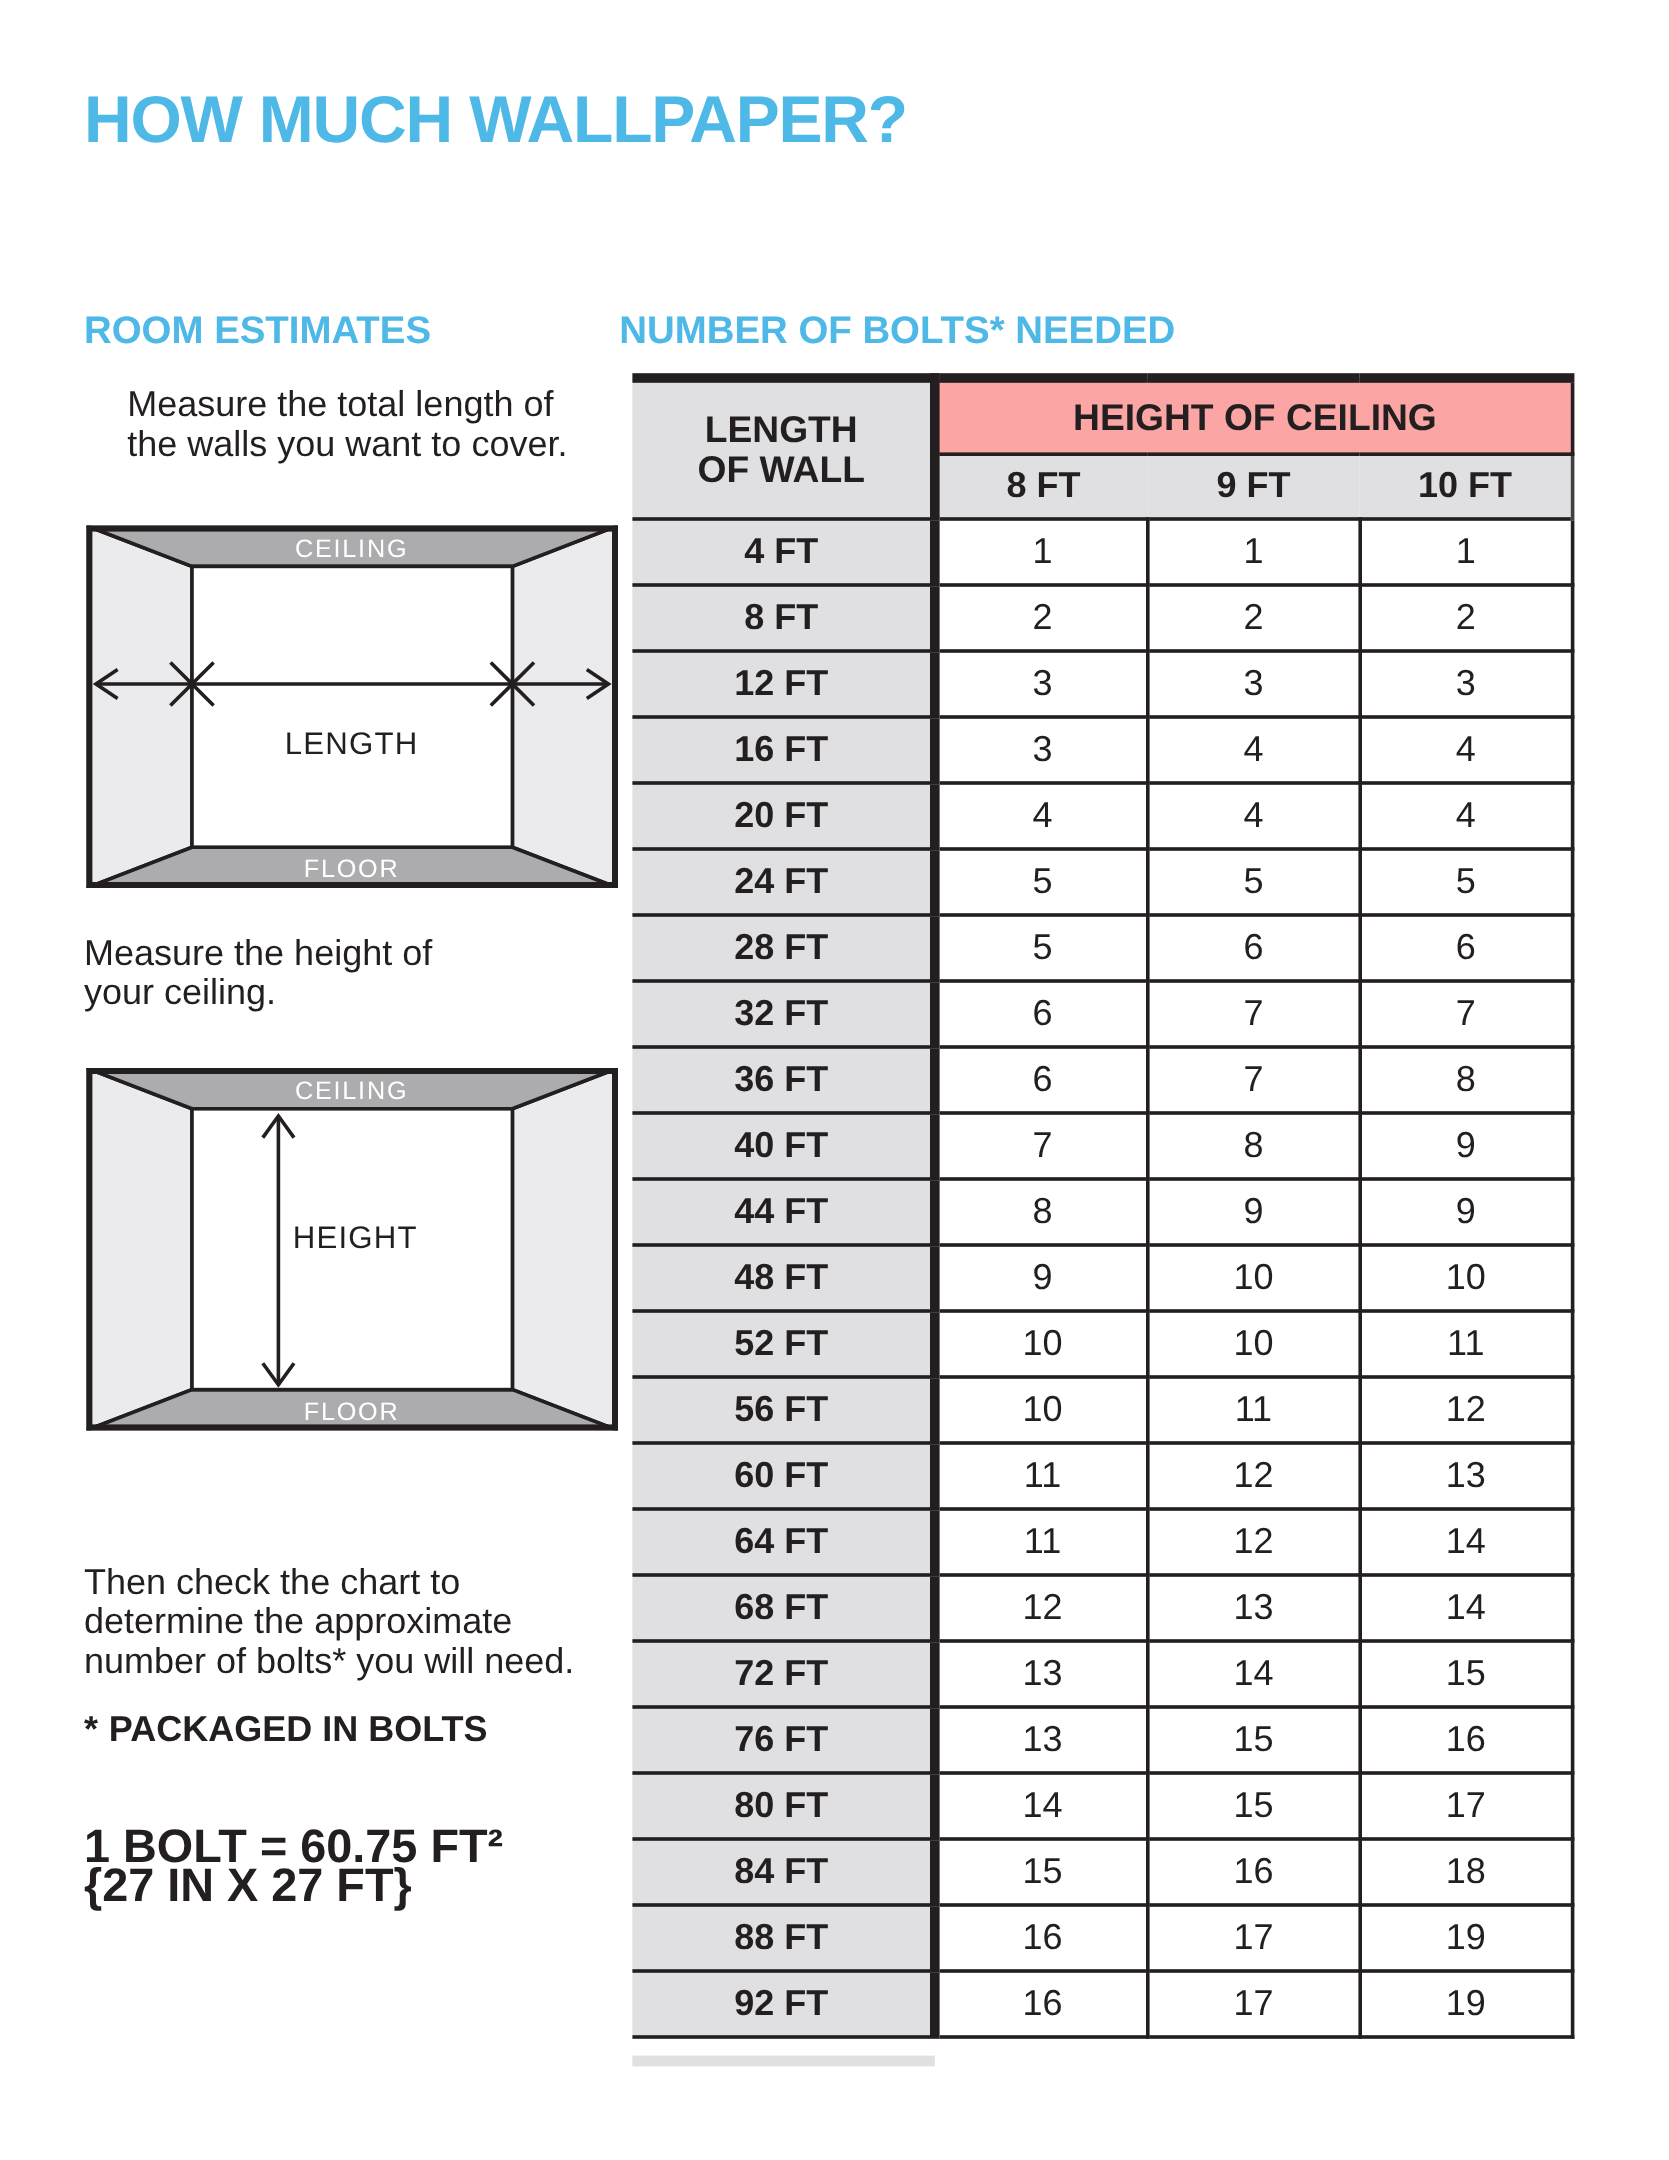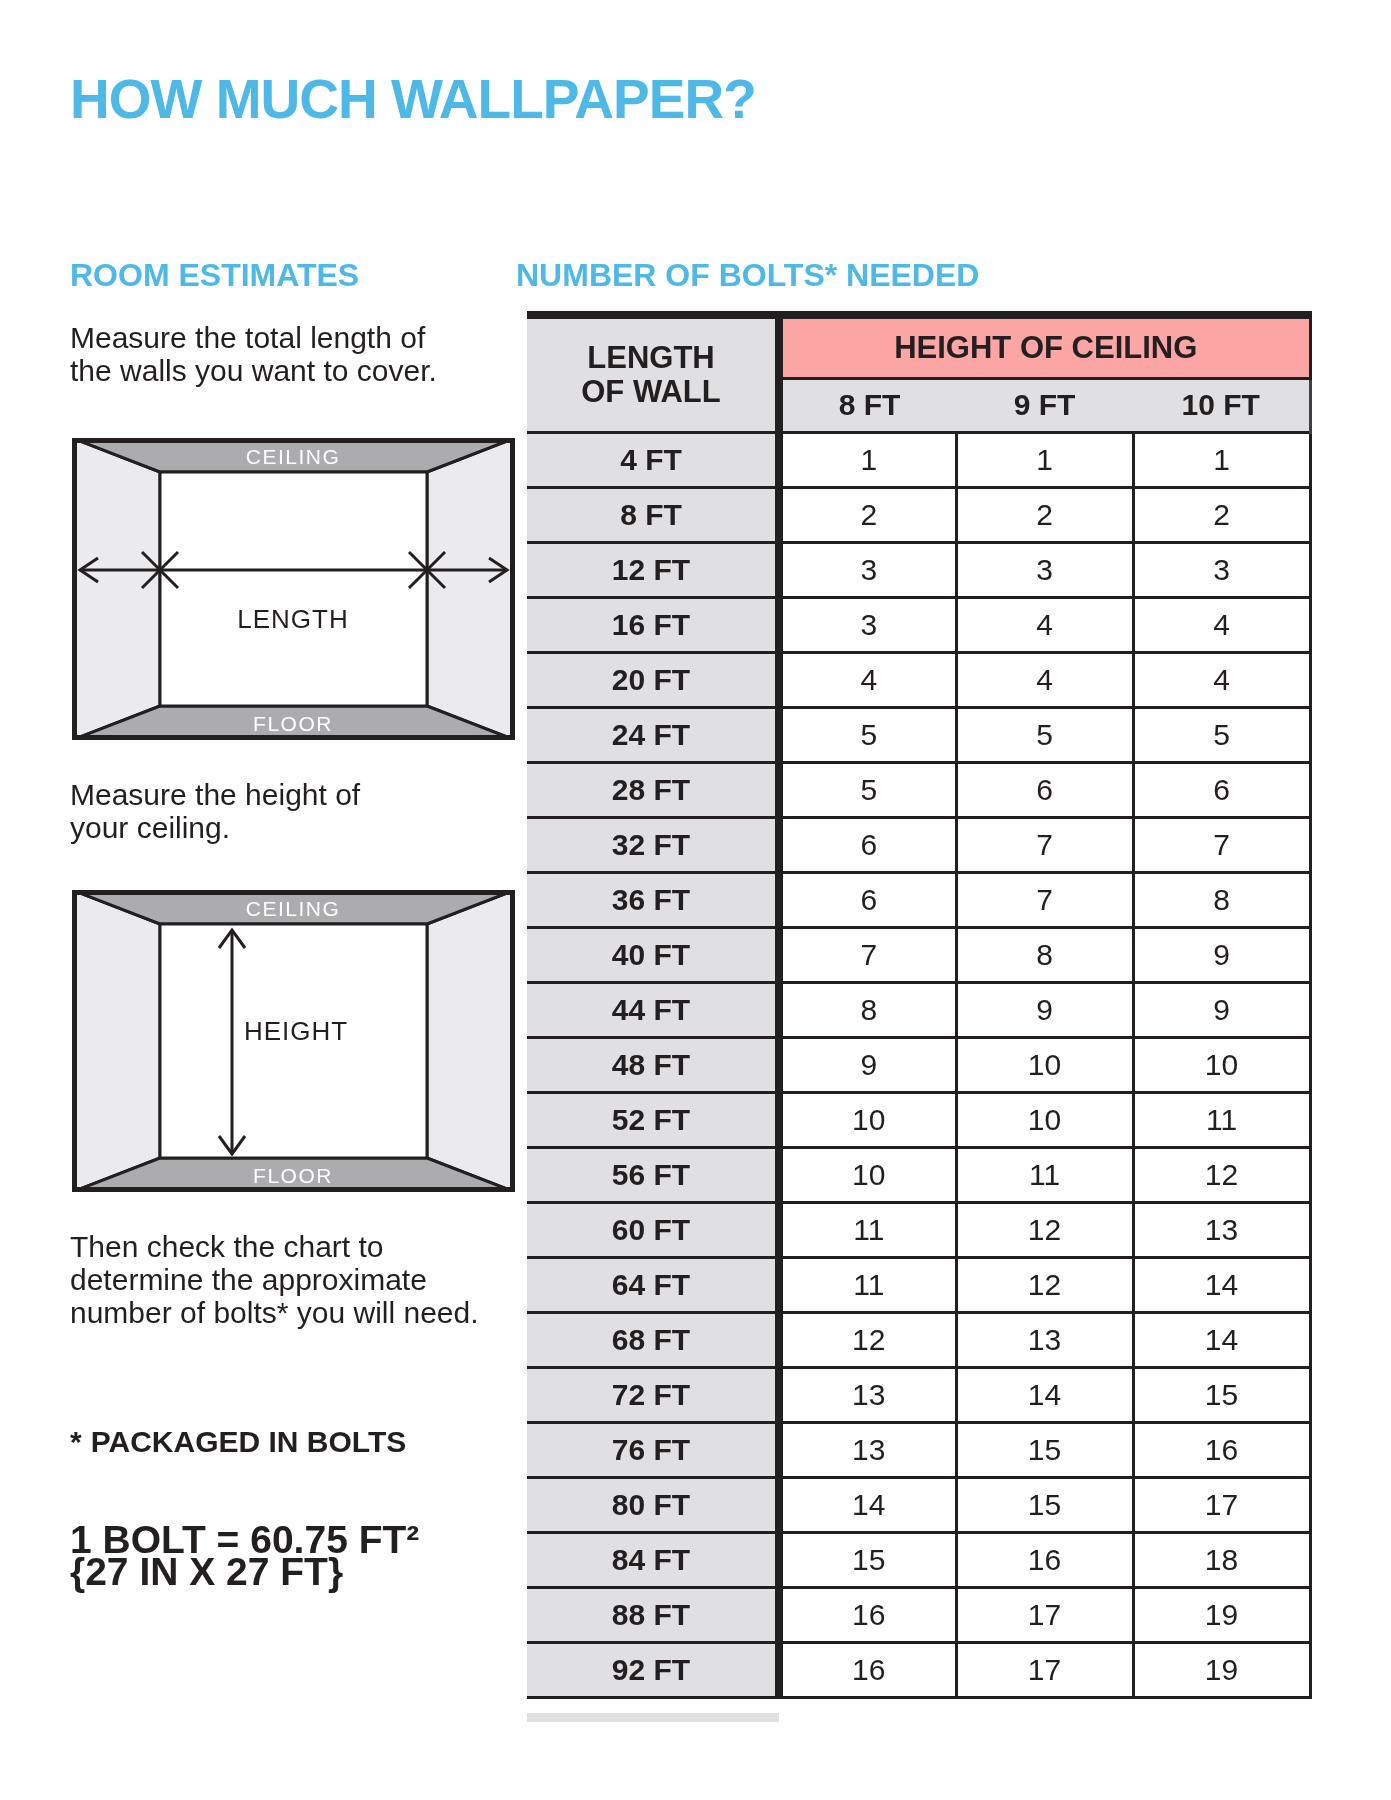--- a/index.html
+++ b/index.html
@@ -11,23 +11,23 @@
     position:absolute;left:70px;top:72px;margin:0;
     font-size:55px;line-height:1;font-weight:bold;letter-spacing:-1px;color:#4EB8E7;
   }
   .section-heading{
     position:absolute;margin:0;font-size:32px;line-height:1;font-weight:bold;color:#4EB8E7;
   }
   .room-heading{left:70px;top:259px;text-align:center;}
   .table-heading{left:516px;top:259px;width:783px;text-align:left;}
   .para{position:absolute;left:70px;margin:0;font-size:30px;line-height:33px;color:#231F20;}
   .para .line{display:block;}
-  .para1{top:321px;}
+  .para1{top:321px;margin-left:36px;}
   .para2{top:778px;}
-  .para3{top:1230px;}
+  .para3{top:1302px;}
   .diagram{position:absolute;left:72px;}
   .d1{top:438px;}
   .d2{top:890px;}
   .diagram text{font-family:"Liberation Sans",sans-serif;}
   .footnote{
     position:absolute;left:70px;top:1426px;font-size:30px;line-height:32px;
     font-weight:bold;display:flex;
   }
   .footnote .star{margin-right:9px;}
   .fn-body span{display:block;}

